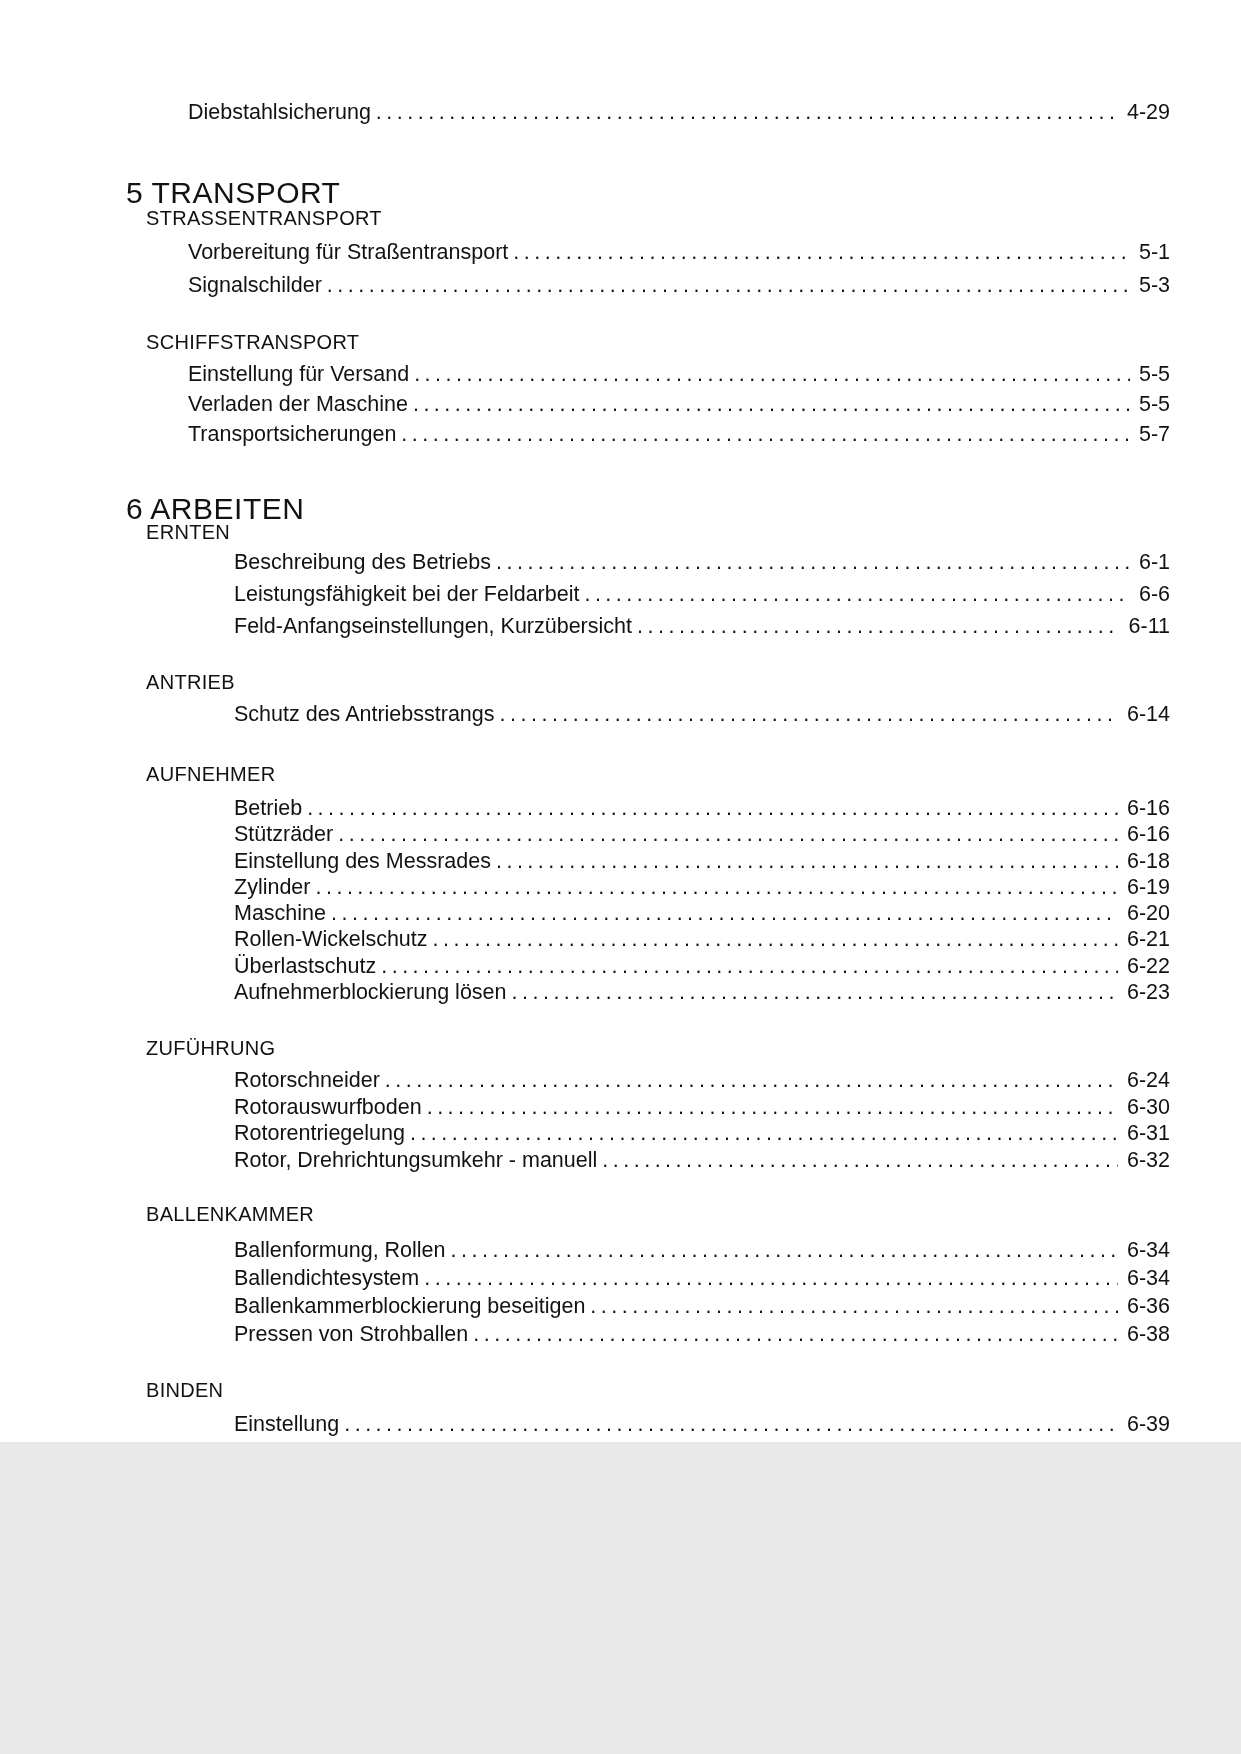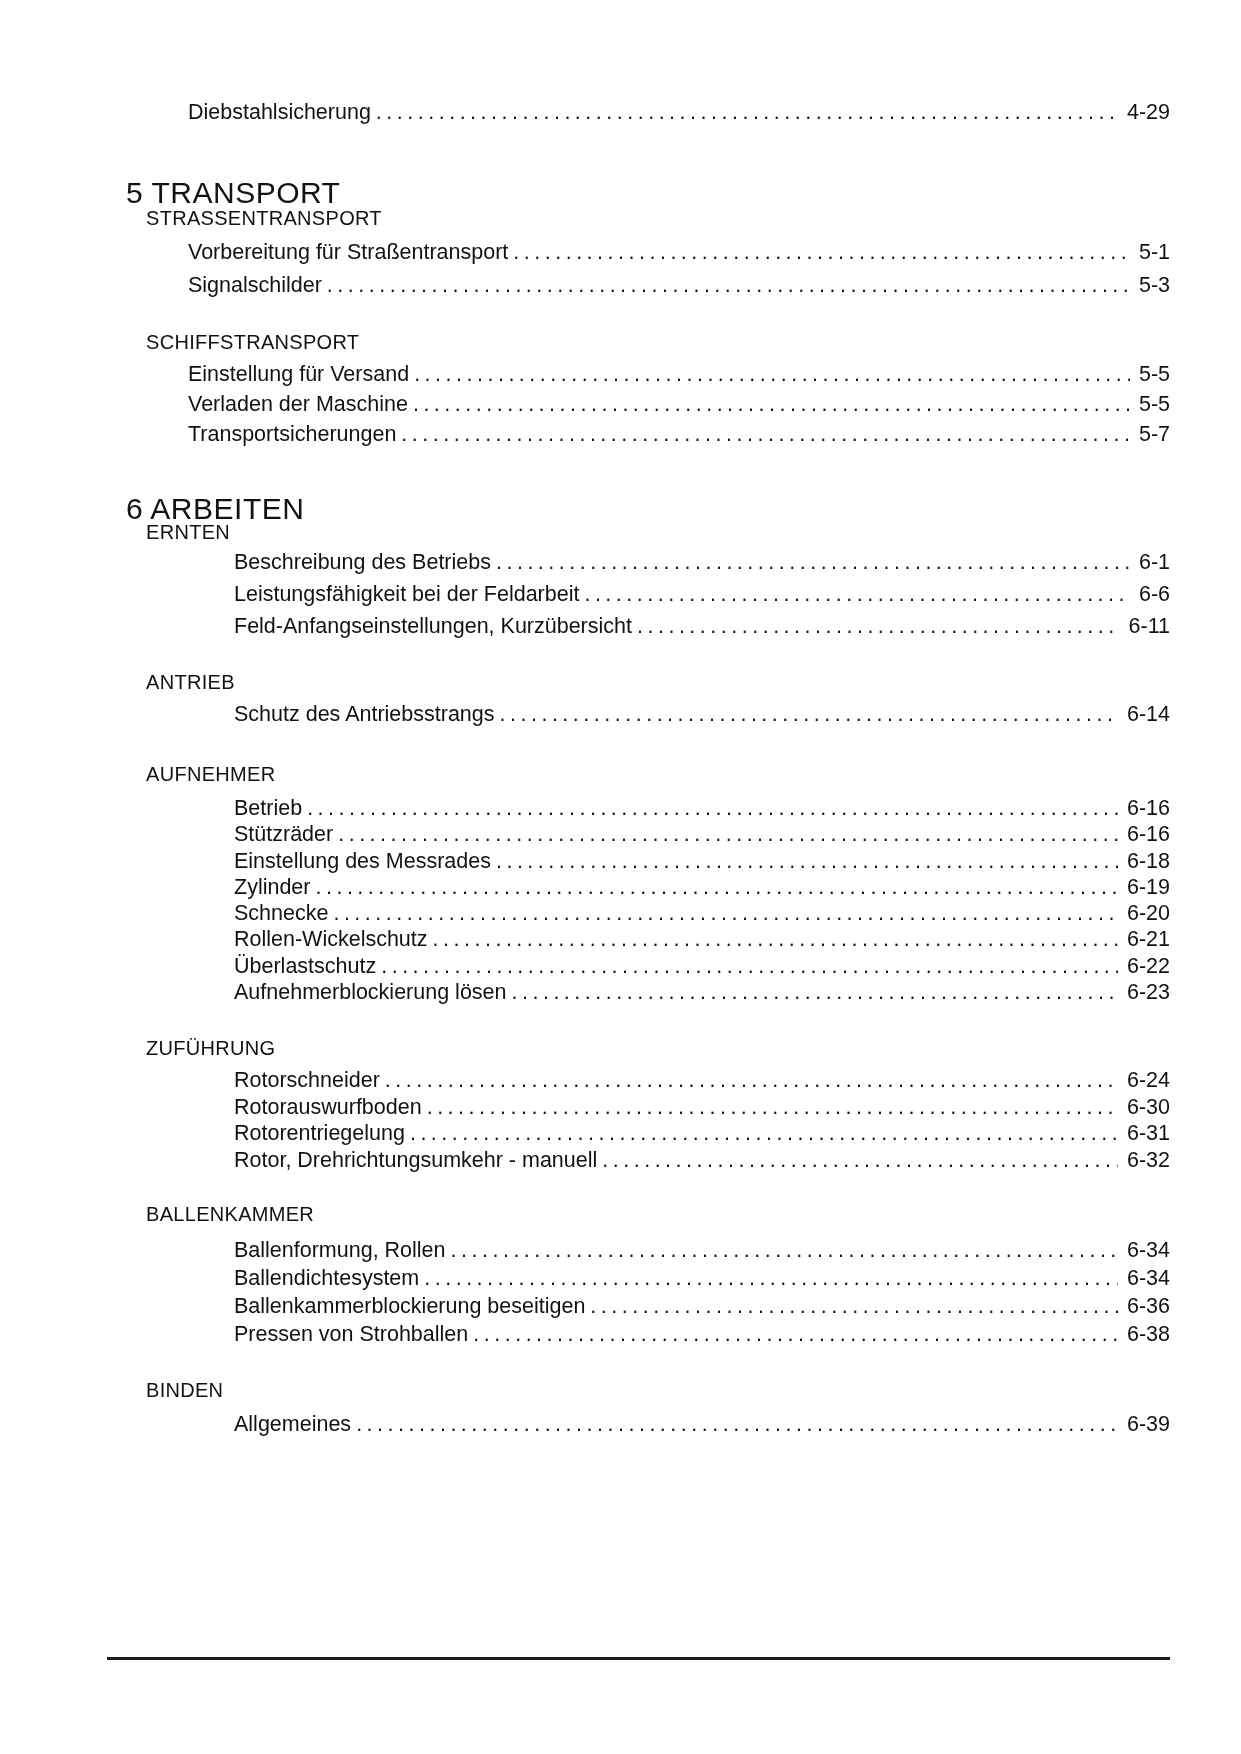--- a/index.html
+++ b/index.html
@@ -1,19 +1,19 @@
 <!DOCTYPE html>
 <html><head>
 <meta charset="utf-8">
 <style>
   html, body { margin: 0; padding: 0; background: #e8e8e8; }
   .page {
     position: relative;
     width: 1241px;
-    height: 1754px;
+    height: 1442px;
     background: #ffffff;
     overflow: hidden;
     font-family: "Liberation Sans", "DejaVu Sans", sans-serif;
     color: #121212;
   }
   .abs { position: absolute; left: 110px; right: 71px; }
 
   h1.chapter-title {
     margin: 16px; font-size: 30px; font-weight: 400; line-height: 1;
     letter-spacing: 0.5px; white-space: nowrap;
@@ -144,21 +144,21 @@
         <span class="toc-label">Einstellung des Messrades</span>
         <span class="dot-leader">................................................................................................................................................................</span>
         <span class="toc-page">6-18</span>
       </div>
       <div class="toc-row">
         <span class="toc-label">Zylinder</span>
         <span class="dot-leader">................................................................................................................................................................</span>
         <span class="toc-page">6-19</span>
       </div>
       <div class="toc-row">
-        <span class="toc-label">Schnecke</span>
+        <span class="toc-label">Maschine</span>
         <span class="dot-leader">................................................................................................................................................................</span>
         <span class="toc-page">6-20</span>
       </div>
       <div class="toc-row">
         <span class="toc-label">Rollen-Wickelschutz</span>
         <span class="dot-leader">................................................................................................................................................................</span>
         <span class="toc-page">6-21</span>
       </div>
       <div class="toc-row">
         <span class="toc-label">Überlastschutz</span>
@@ -216,21 +216,21 @@
       <div class="toc-row">
         <span class="toc-label">Pressen von Strohballen</span>
         <span class="dot-leader">................................................................................................................................................................</span>
         <span class="toc-page">6-38</span>
       </div>
     </div>
 
   <h2 class="abs section-title" style="top:1380px">BINDEN</h2>
   <div class="abs item-group lvl-6" style="top:1408px; --lh:32px">
       <div class="toc-row">
-        <span class="toc-label">Allgemeines</span>
+        <span class="toc-label">Einstellung</span>
         <span class="dot-leader">................................................................................................................................................................</span>
         <span class="toc-page">6-39</span>
       </div>
     </div>
 
   <div class="bottom-rule"></div>
 
 </div>
 
 </body></html>

